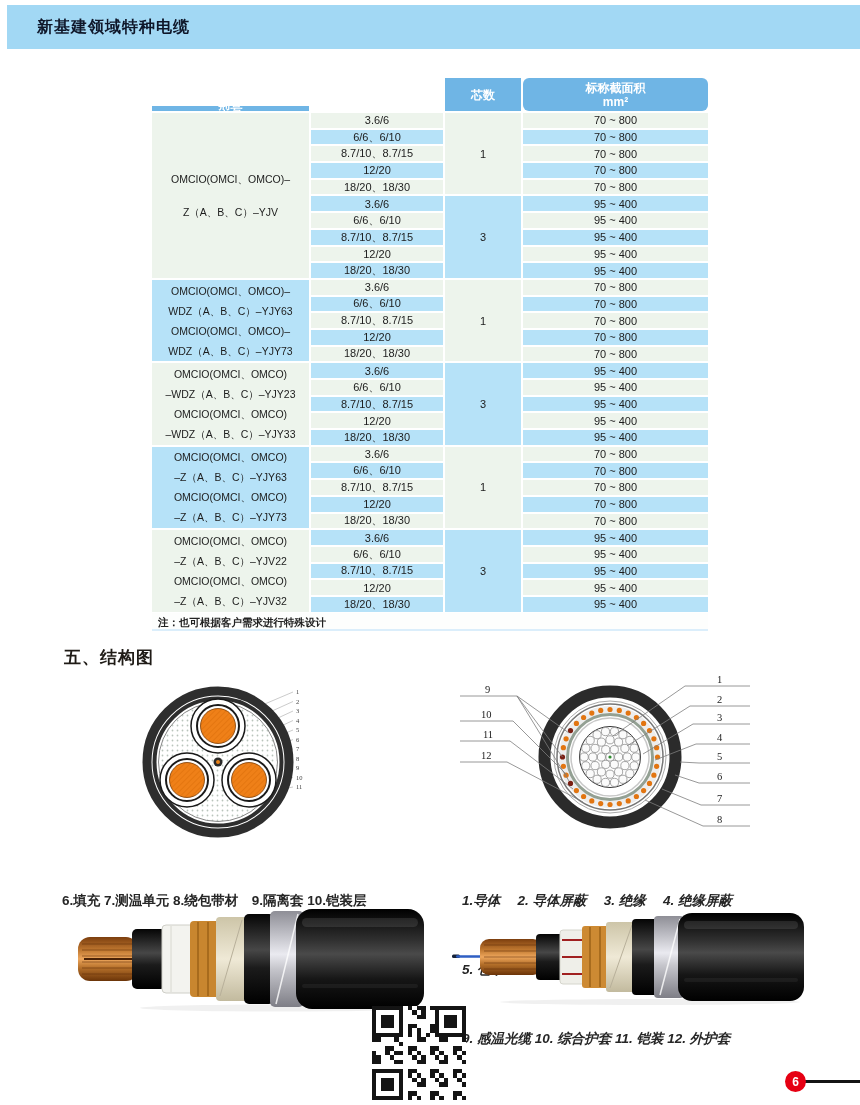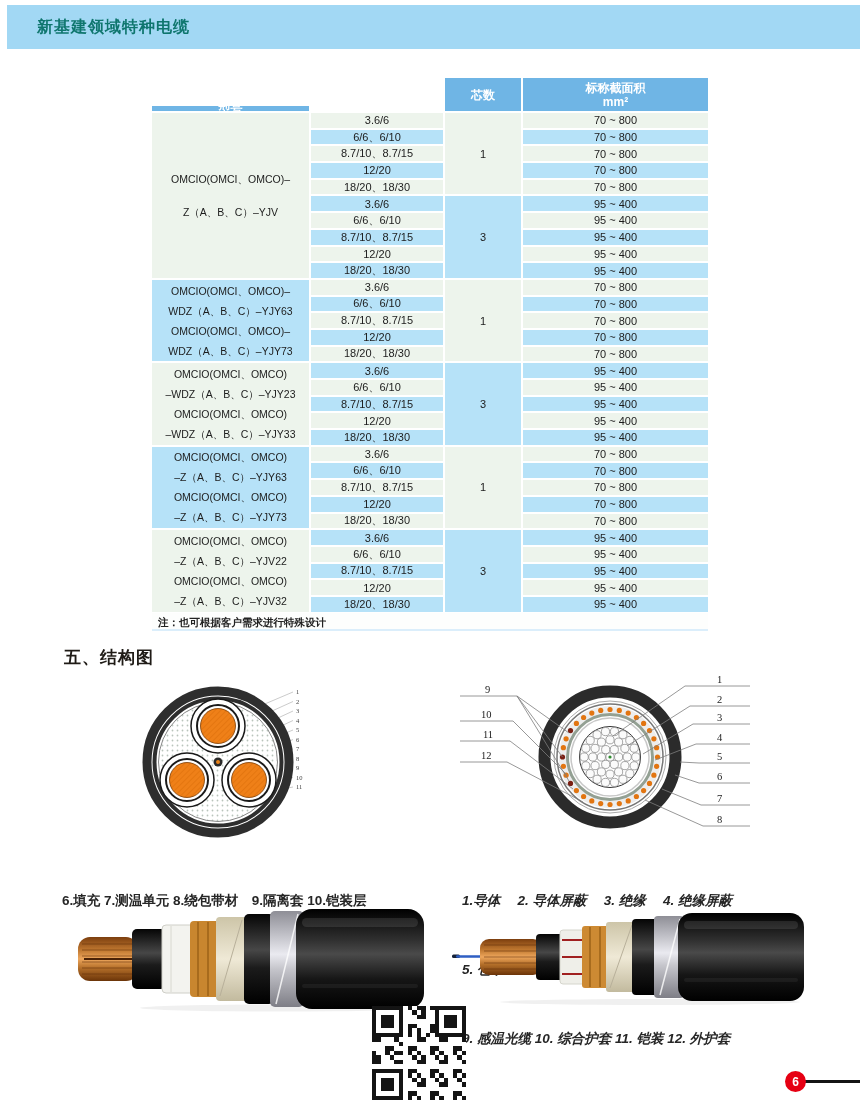--- a/index.html
+++ b/index.html
@@ -7,21 +7,21 @@
     width:860px;height:1105px;position:relative;background:#ffffff;
     font-family:"Liberation Sans","DejaVu Sans",sans-serif;
     -webkit-font-smoothing:antialiased;overflow:hidden;
   }
   
   .banner{
     position:absolute;left:7px;top:5px;right:0;height:44px;
     background:#a2d8f4;display:flex;align-items:center;
   }
   .banner-title{
-    padding-left:30px;font-size:16px;font-weight:bold;color:#0f766e;letter-spacing:1px;
+    padding-left:30px;font-size:16px;font-weight:bold;color:#0f172a;letter-spacing:1px;
   }
   
   .spec-grid{
     position:absolute;left:152px;top:78px;width:556px;
     display:grid;grid-template-columns:157px 132px 76px 185px;
     grid-template-rows:33px;grid-auto-rows:14.7px;gap:2px;background:#fff;
   }
   .cell{display:flex;align-items:center;justify-content:center;text-align:center;}
   .hdr{
     background:#6fb5e5;color:#ffffff;font-weight:bold;font-size:12px;
@@ -74,21 +74,21 @@
   <div class="banner-title">新基建领域特种电缆</div>
 </div>
 
 <div class="spec-grid">
     <div class="cell hdr" style="grid-area: 1 / 1; margin-top: 28px;">
       <div>型号</div>
     </div>
     <div class="cell hdr" style="grid-area: 1 / 3;">
       <div>芯数</div>
     </div>
-    <div class="cell hdr" style="grid-area: 1 / 4;">
+    <div class="cell hdr" style="grid-area: 1 / 4; border-radius: 6px;">
       <div>标称截面积</div>
       <div>mm²</div>
     </div>
     <div class="cell model green wide-gap" style="grid-area: 2 / 1 / span 10;">
       <div>OMCIO(OMCI、OMCO)–</div>
       <div>Z（A、B、C）–YJV</div>
     </div>
     <div class="cell val green" style="grid-area: 2 / 3 / span 5;">1</div>
     <div class="cell val green" style="grid-area: 2 / 2;">3.6/6</div>
     <div class="cell val green" style="grid-area: 2 / 4;">70 ~ 800</div>

